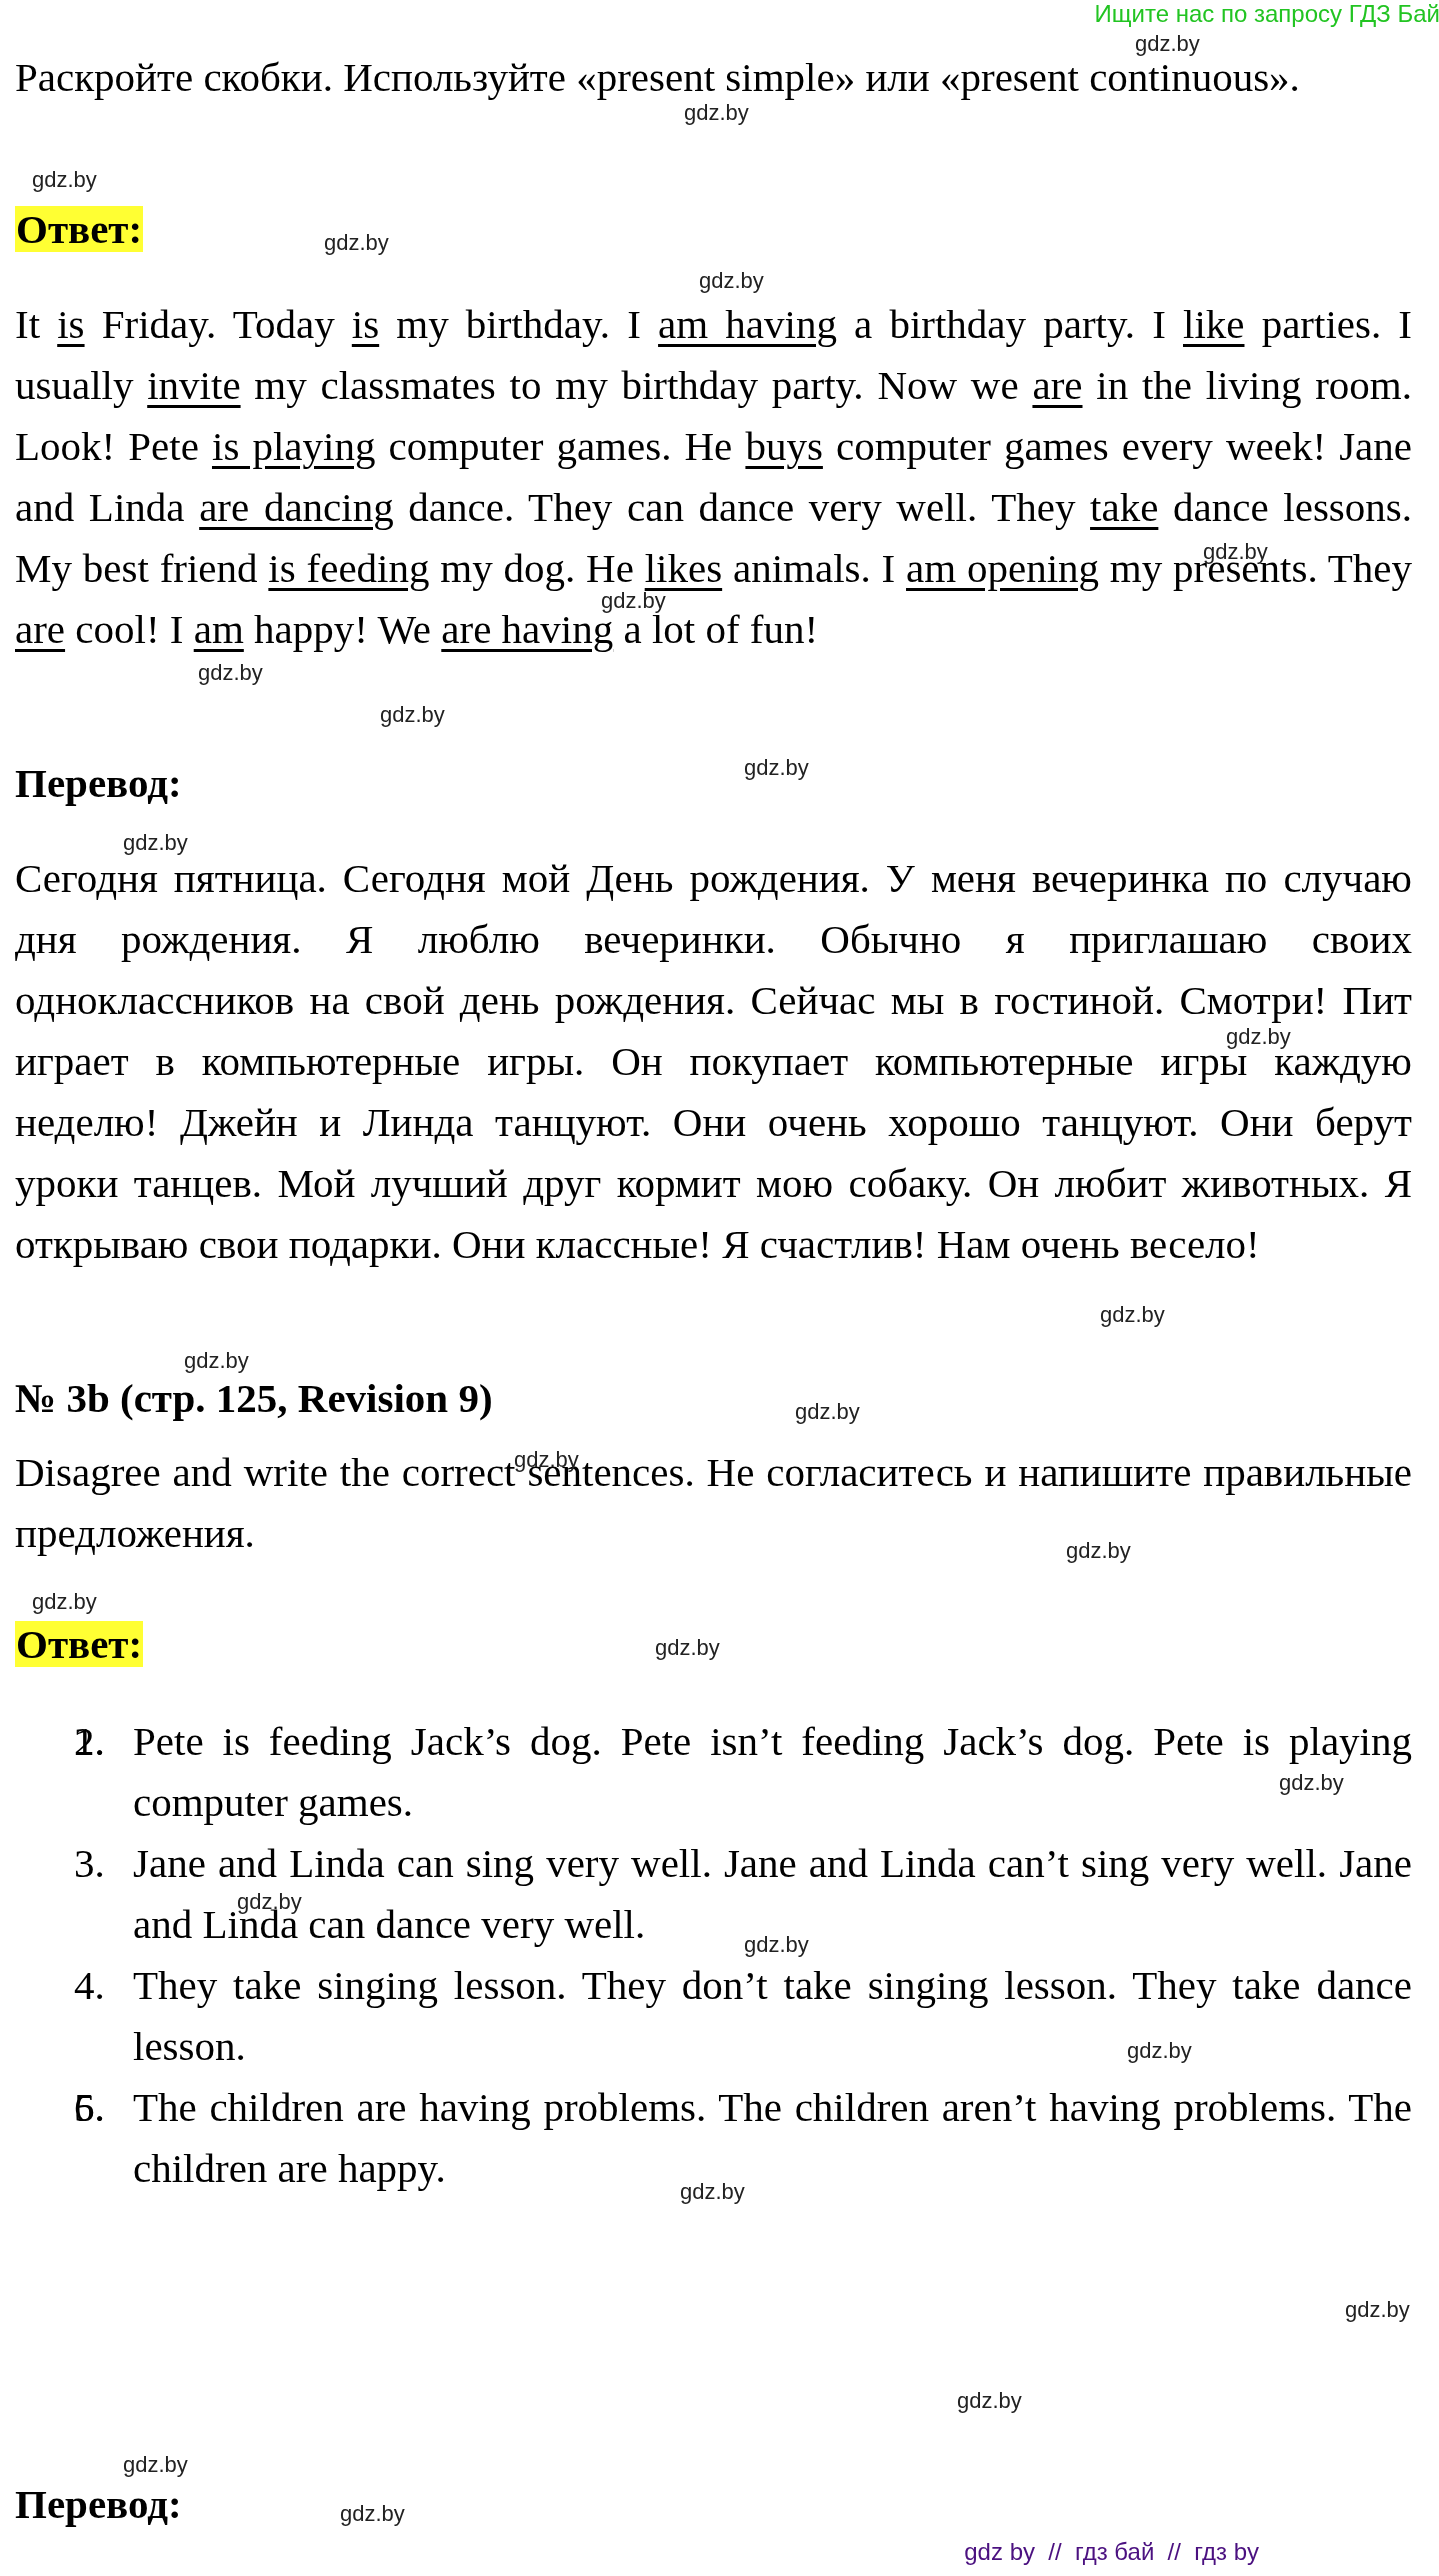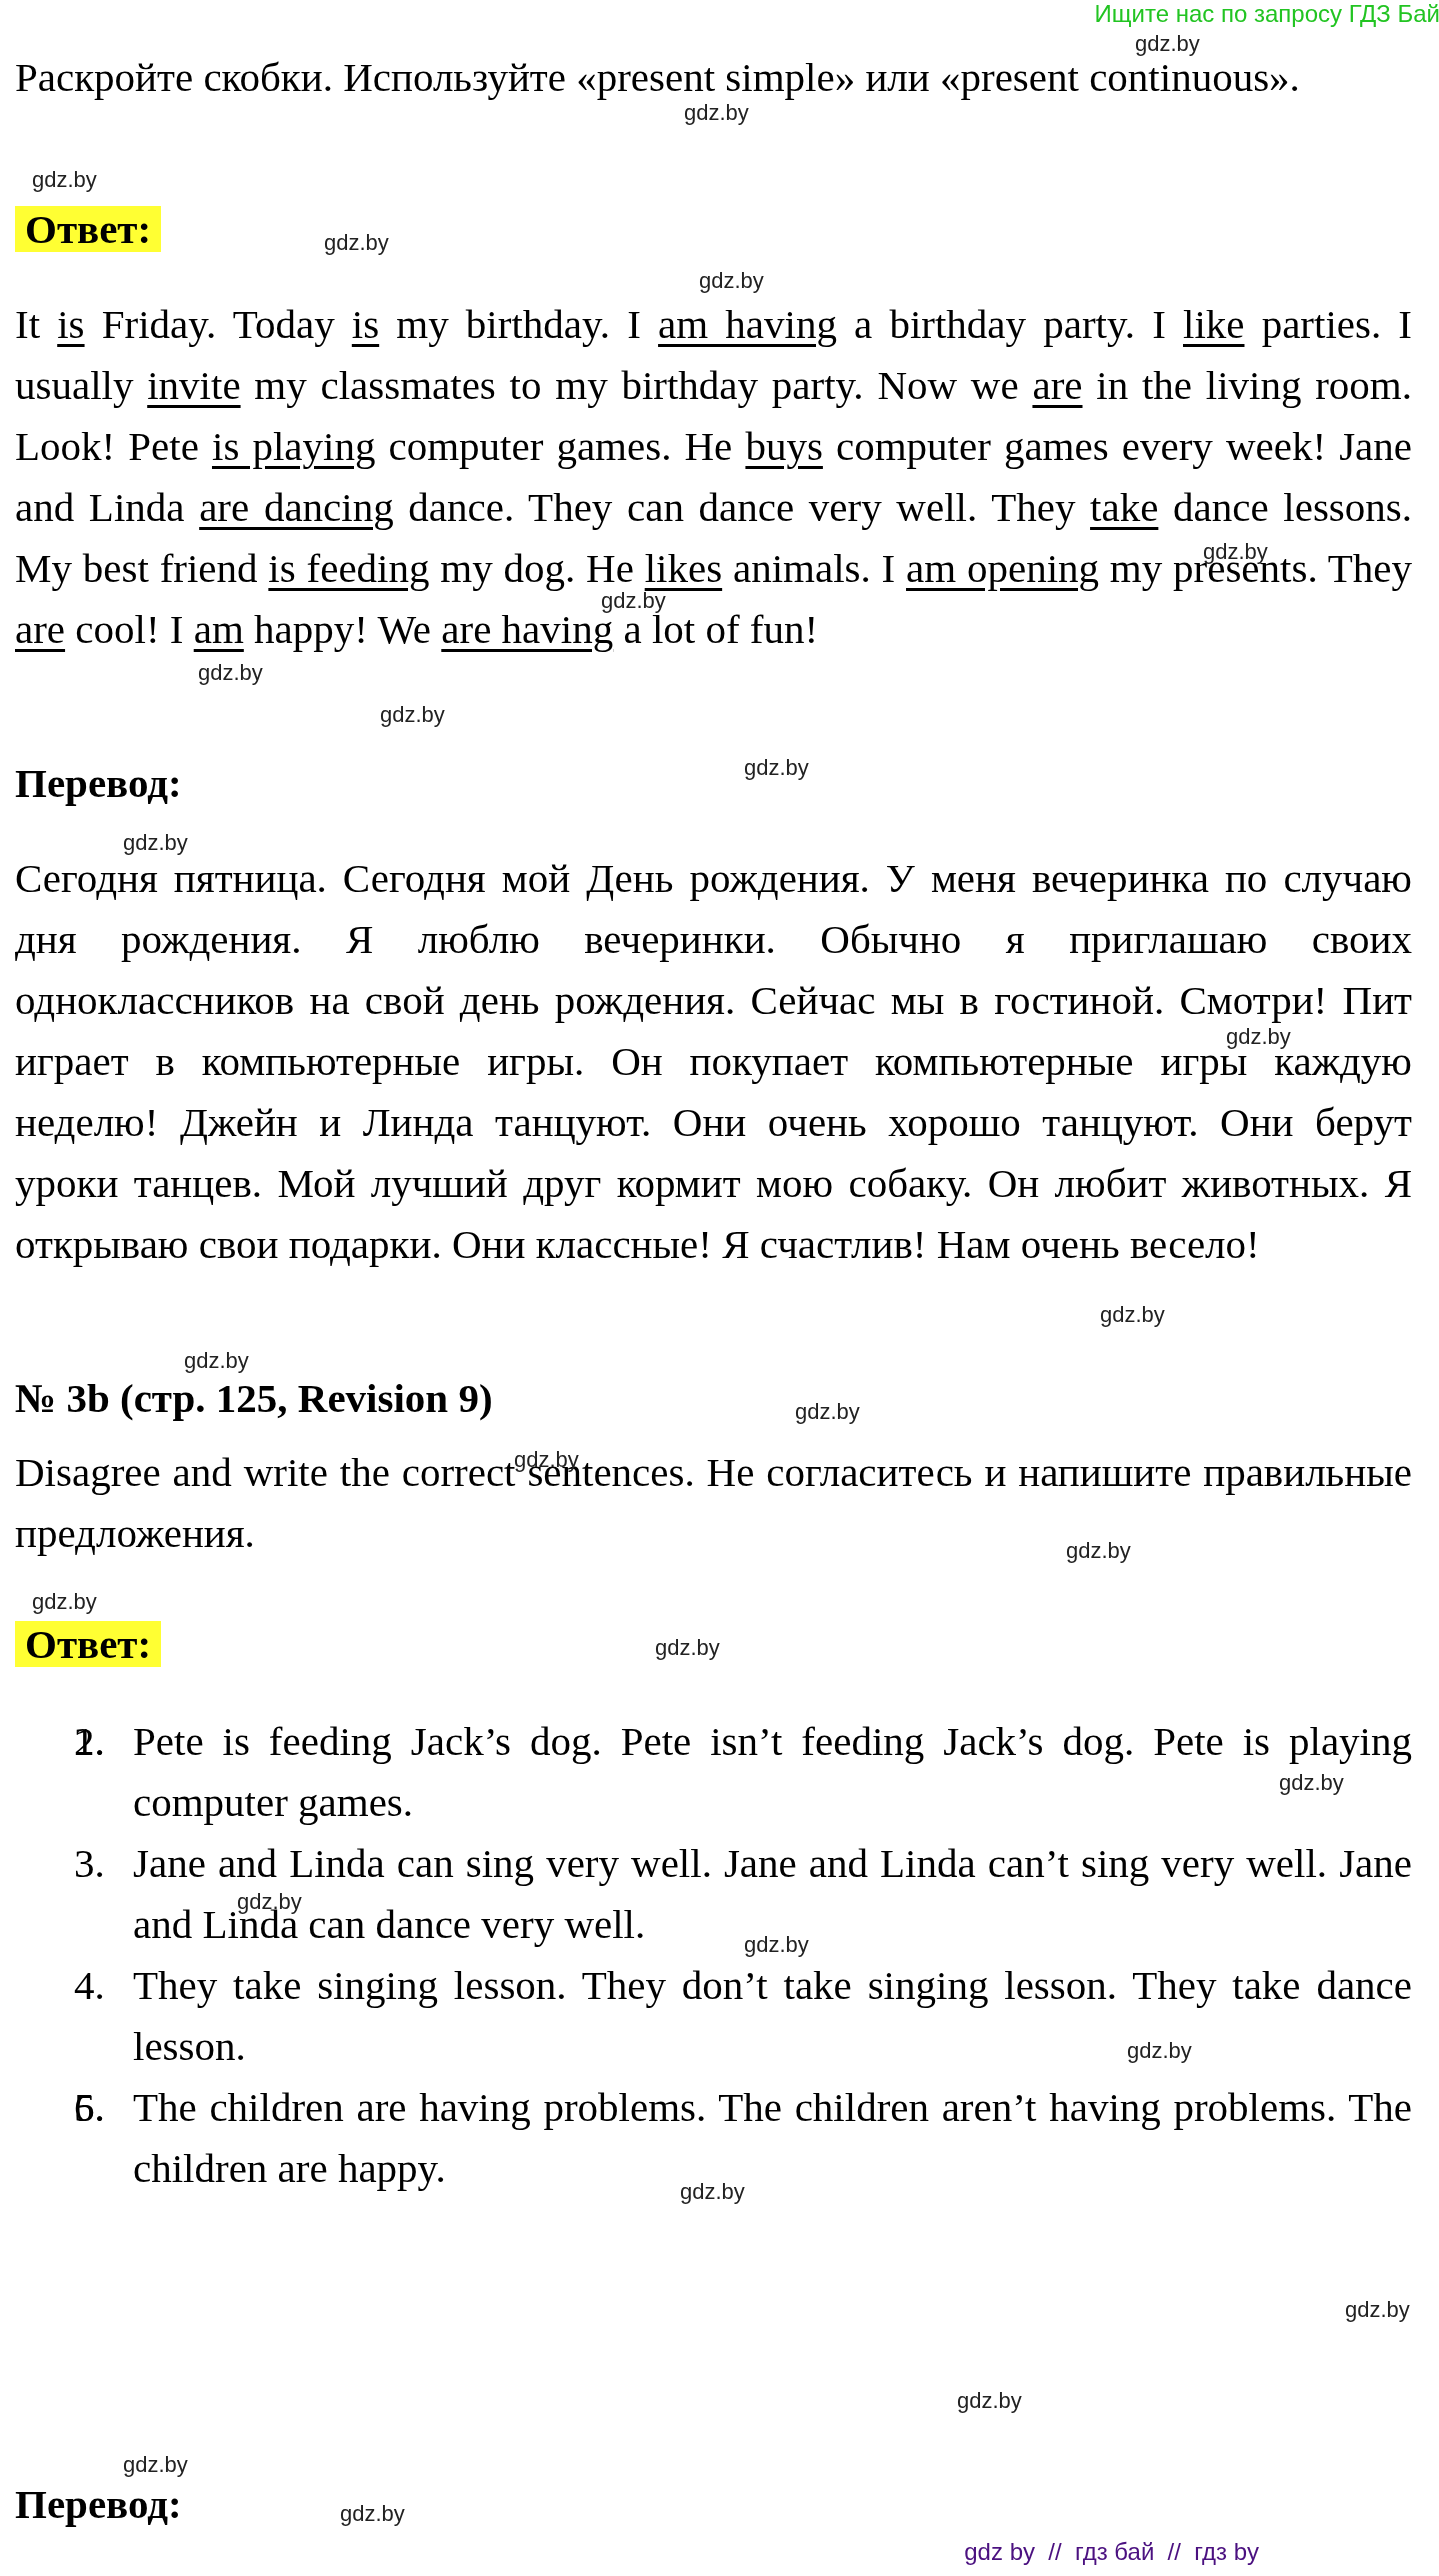--- a/index.html
+++ b/index.html
@@ -1,21 +1,21 @@
 <!DOCTYPE html>
 <html style="font-size:12.7px"><head>
 <meta charset="utf-8">
 <style>
   html,body{margin:0;padding:0;background:#fff;}
   body{width:1440px;height:2576px;position:relative;overflow:hidden;font-family:"Liberation Serif",serif;color:#000;}
   .top-banner{position:absolute;top:0;left:0;width:1440px;text-align:right;font-family:"Liberation Sans",sans-serif;font-size:24px;color:#22c422;line-height:28.5px;}
   .footer{position:absolute;top:2536px;left:0;width:1259px;text-align:right;font-family:"Liberation Sans",sans-serif;font-size:24px;color:#4b1180;line-height:32px;white-space:pre;}
   .block{position:absolute;left:15px;width:1397px;font-size:41px;line-height:61px;text-align:justify;}
   .heading{position:absolute;left:15px;font-size:41px;font-weight:bold;line-height:51px;}
-  .hl{background:#ffff33;padding:0 10px;margin-top:35px;}
+  .hl{background:#ffff33;padding:0 1px;margin-top:35px;}
   .u{text-decoration:underline;text-decoration-thickness:3.2px;text-underline-offset:6.3px;margin-top:40px;}
   .wm{position:absolute;font-family:"Liberation Sans",sans-serif;font-size:22px;color:#222;line-height:24px;}
   ol.answers{position:absolute;left:15px;top:1711px;width:1397px;margin:0;padding:0;list-style:none;font-size:41px;line-height:61px;}
   ol.answers li{position:relative;padding-left:118px;text-align:justify;}
   ol.answers li .num{position:absolute;left:59px;top:0;}
 </style>
 </head>
 <body>
 
 <div class="top-banner">Ищите нас по запросу ГДЗ Бай</div>

